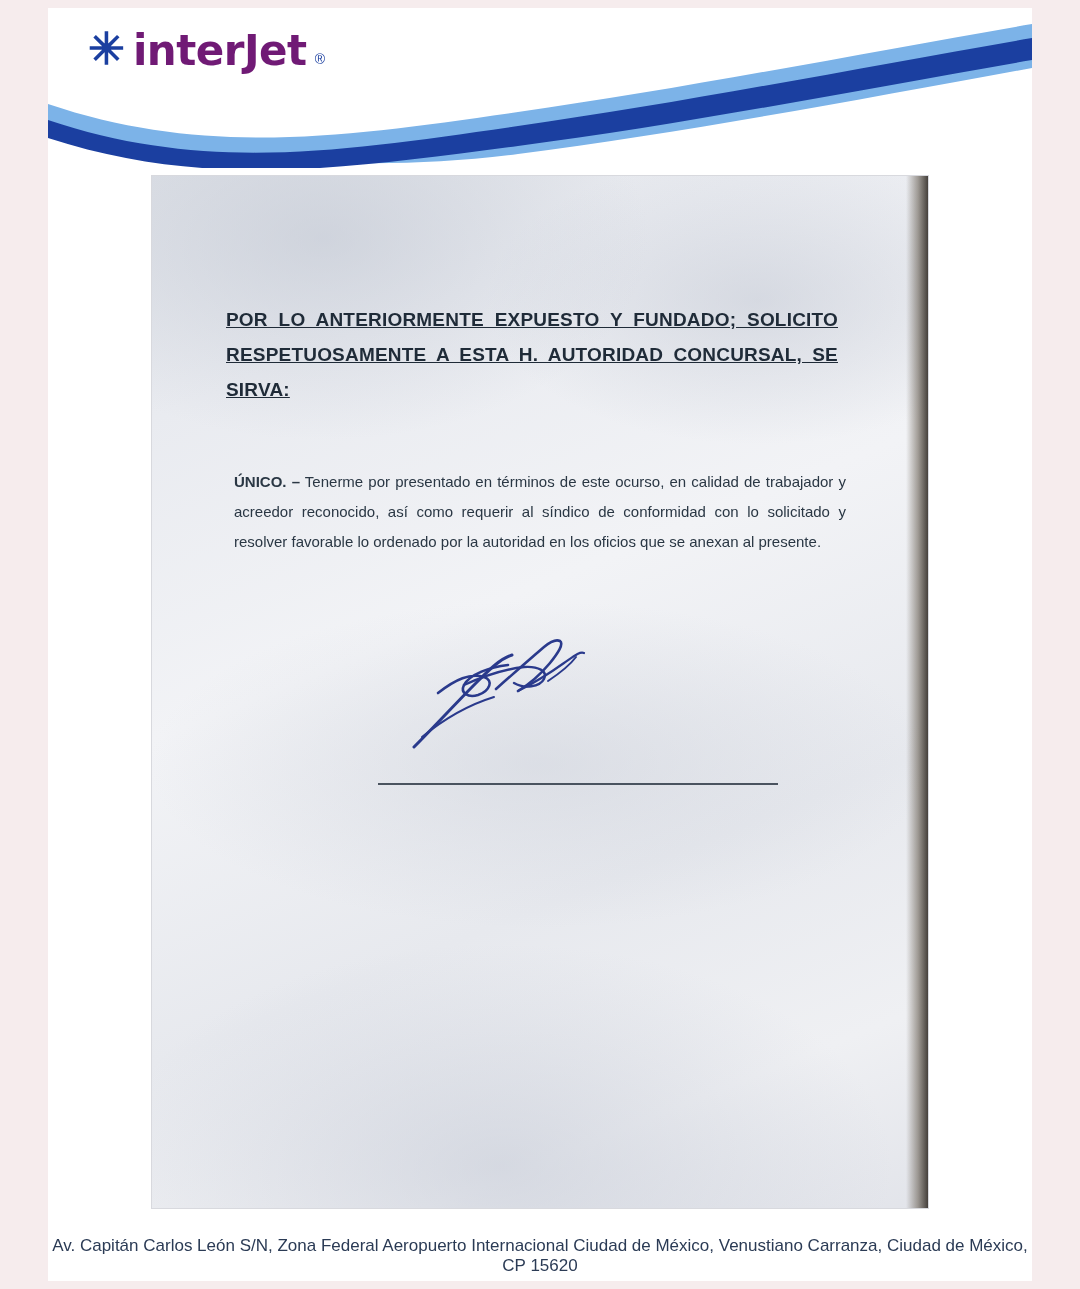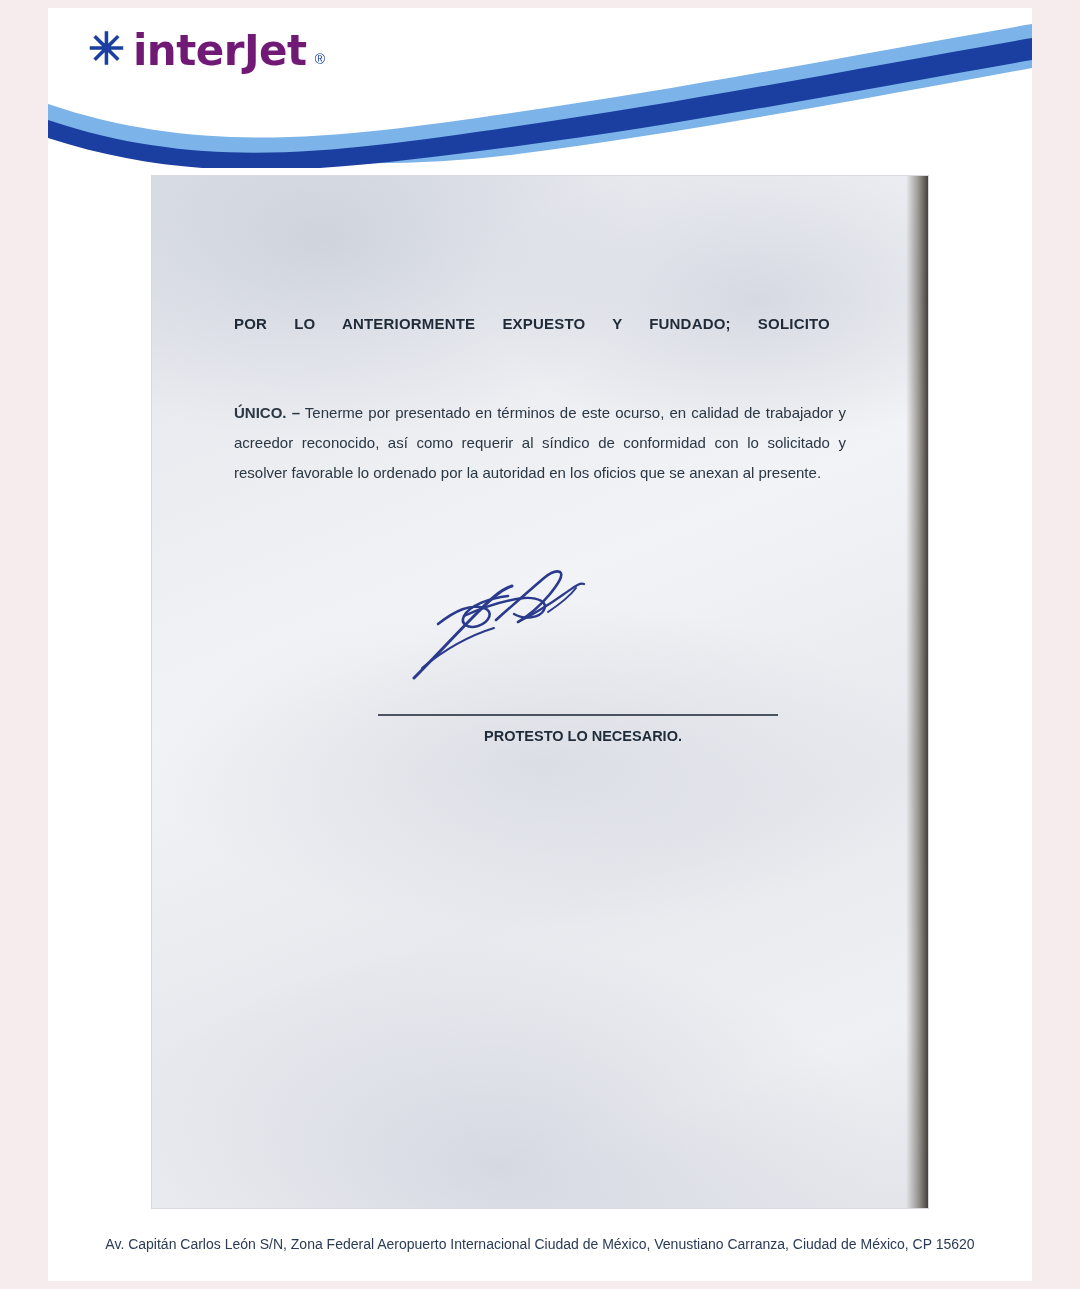--- a/index.html
+++ b/index.html
@@ -102,27 +102,28 @@
 
   .doc-body {
     position: absolute;
     left: 66px;
     top: 118px;
     width: 628px;
     color: #23303f;
   }
 
   .para-head {
-    font-size: 15px;
+    font-size: 19px;
     font-weight: bold;
     letter-spacing: .2px;
     line-height: 1.85;
     text-align: justify;
-    margin: 16px;
+    margin: 8px;
     color: #1f2b38;
+    text-decoration: underline;
   }
   .para-head .l1 { display: block; text-align: justify; text-align-last: justify; }
   .para-head .l2 { display: block; }
 
   .para-body {
     margin: 60px 0 0 16px;
     width: 612px;
     font-size: 15px;
     line-height: 2.0;
     text-align: justify;
@@ -161,21 +162,21 @@
     color: #1f2b38;
   }
 
   
   .footer {
     position: absolute;
     left: 0;
     top: 1228px;
     width: 984px;
     text-align: center;
-    font-size: 14px;
+    font-size: 17px;
     color: #2b3b55;
   }
 </style>
 </head>
 <body>
 
 <div class="page">
 
   <div class="header">
     <div class="logo">
@@ -188,20 +189,21 @@
       <path d="M0,96 C160,150 300,128 470,104 C640,80 820,44 984,16 L984,60 C820,90 640,124 470,146 C300,168 160,146 0,126 Z" fill="#7cb3e8"></path>
       <path d="M0,112 C160,166 300,142 470,118 C640,94 820,58 984,30 L984,52 C820,80 640,116 470,138 C300,160 160,182 0,130 Z" fill="#1b3fa0"></path>
     </svg>
   </div>
 
   <div class="doc-wrap">
     <div class="doc-body">
 
       <p class="para-head">
         <span class="l1">POR LO ANTERIORMENTE EXPUESTO Y FUNDADO; SOLICITO</span>
+        <span class="l2">RESPETUOSAMENTE A ESTA H. AUTORIDAD CONCURSAL, SE SIRVA:</span>
       </p>
 
       <p class="para-body">
         <b>ÚNICO. –</b><span> Tenerme por presentado en términos de este ocurso, en calidad de trabajador y acreedor reconocido, así como requerir al síndico de conformidad con lo solicitado y resolver favorable lo ordenado por la autoridad en los oficios que se anexan al presente.</span>
       </p>
 
       <div class="sig-area">
         <svg class="sig-svg" width="240" height="150" viewBox="0 0 240 150">
           <g fill="none" stroke="#2a3a8c" stroke-linecap="round" stroke-linejoin="round">
             <path d="M16,118 C38,96 58,74 80,52 C92,40 102,30 114,26" stroke-width="3"></path>
@@ -210,21 +212,20 @@
             <path d="M98,60 C116,44 132,30 146,18 C152,13 158,10 162,12 C166,15 160,24 152,34 C142,46 130,56 120,62" stroke-width="2.6"></path>
             <path d="M120,62 C136,54 152,44 166,34 C176,27 182,22 186,24" stroke-width="2.2"></path>
             <path d="M150,52 C162,44 172,36 178,28" stroke-width="2"></path>
             <path d="M24,108 C46,90 70,76 96,68" stroke-width="2"></path>
           </g>
         </svg>
 
         <div class="sig-line"></div>
 
         <div class="sig-caption">
-          <div>PROTESTO LO NECESARIO.</div>
         </div>
       </div>
 
     </div>
   </div>
 
   <div class="footer">Av. Capitán Carlos León S/N, Zona Federal Aeropuerto Internacional Ciudad de México, Venustiano Carranza, Ciudad de México, CP 15620</div>
 
 </div>
 

